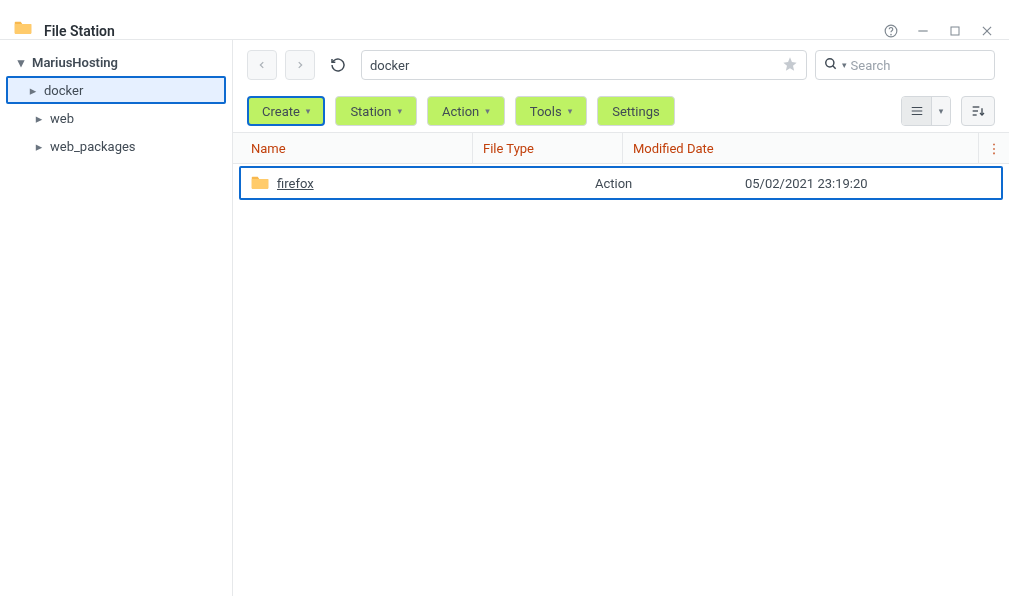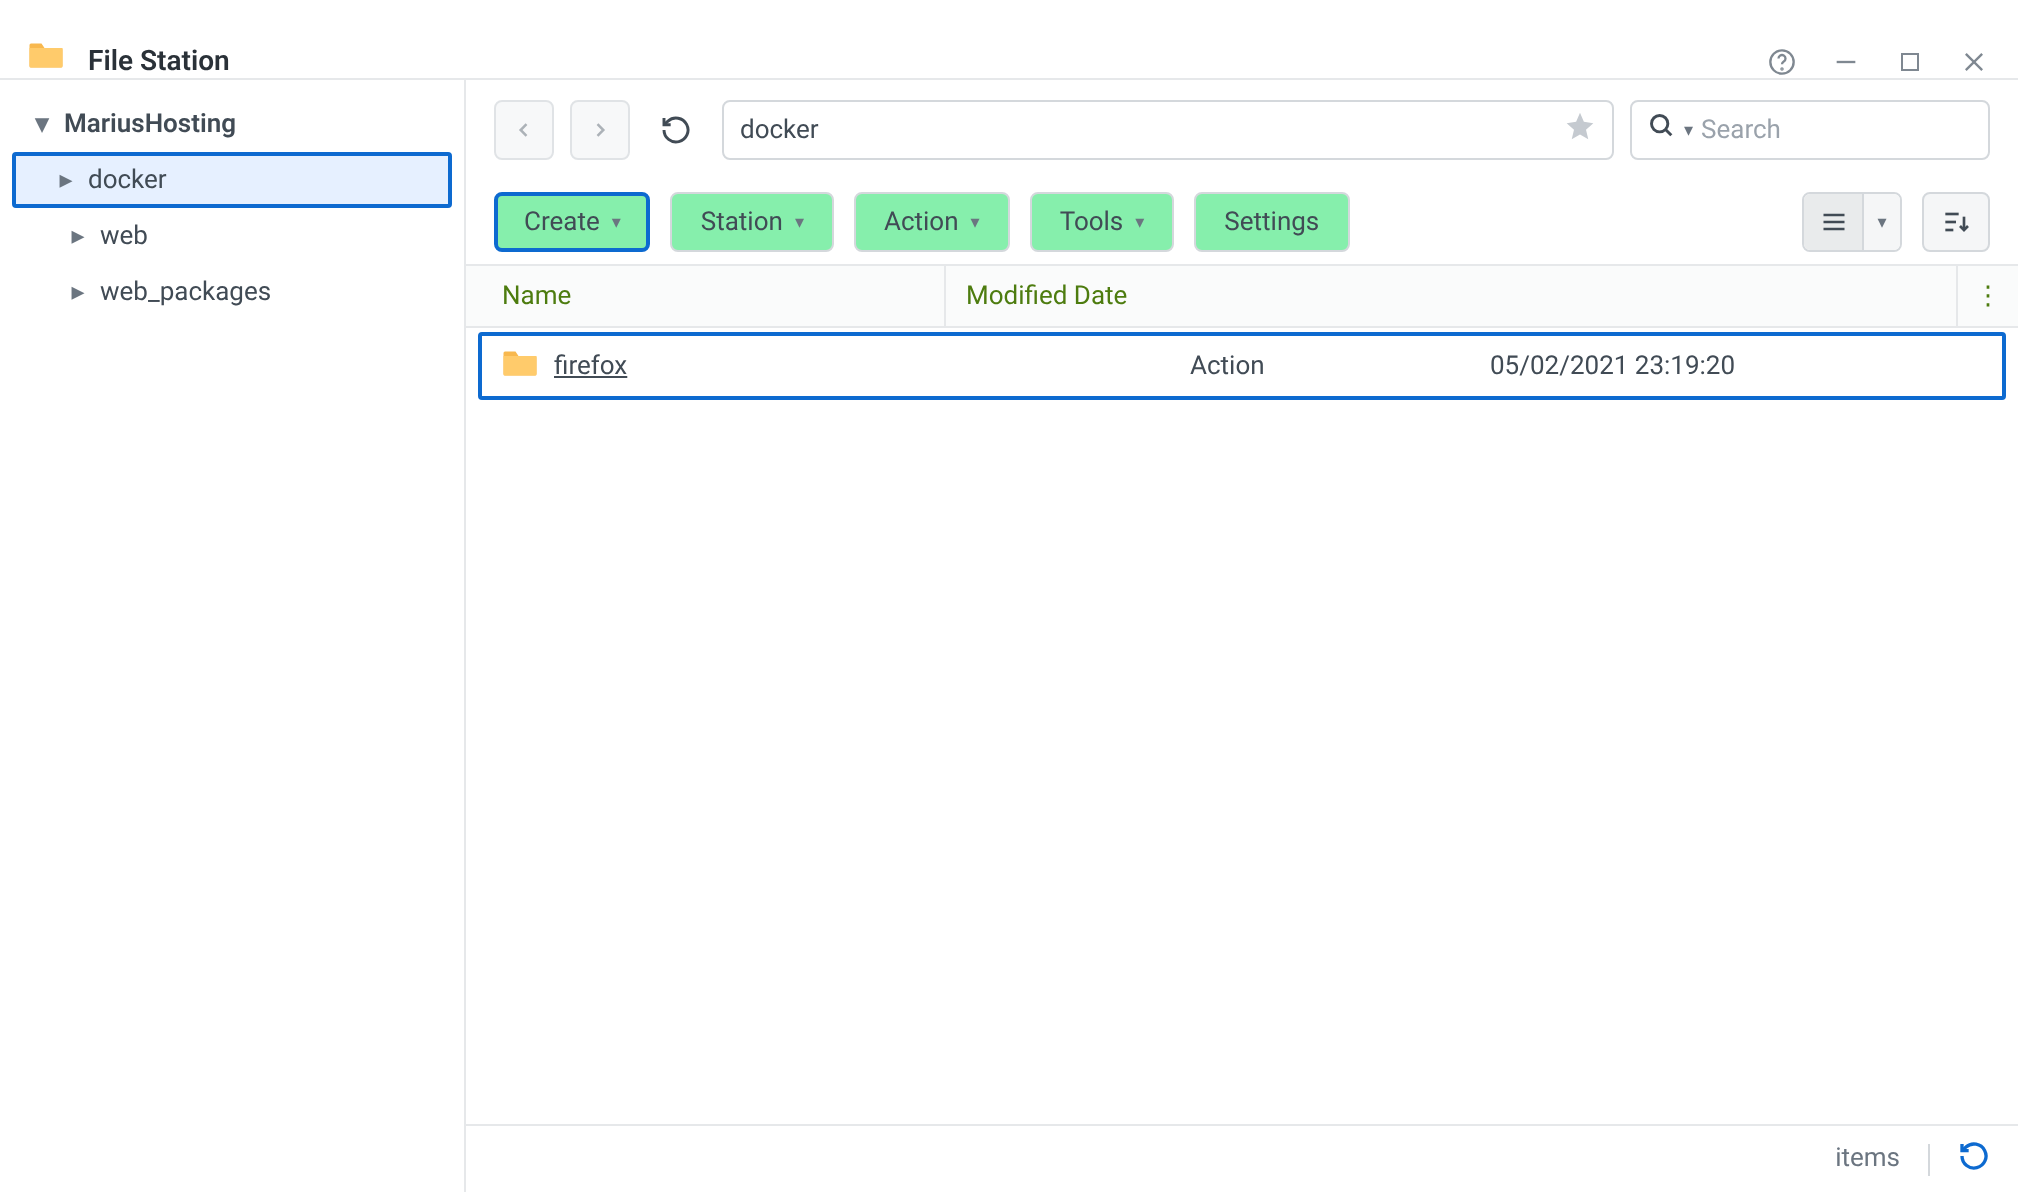--- a/index.html
+++ b/index.html
@@ -34,32 +34,32 @@
     .reload-btn { width: 30px; height: 30px; border: none; background: transparent; display: flex; align-items: center; justify-content: center; color: #414b55; cursor: pointer; }
     .path-input-wrap { flex: 1; height: 30px; border: 1px solid #d4d8dc; border-radius: 4px; display: flex; align-items: center; padding: 0 8px; background: #fff; }
     .path-input { flex: 1; border: none; outline: none; font-size: 13px; color: #414b55; background: transparent; }
     .star-icon { color: #c5cad0; cursor: pointer; }
     .search-wrap { width: 180px; height: 30px; border: 1px solid #d4d8dc; border-radius: 4px; display: flex; align-items: center; padding: 0 8px; background: #fff; gap: 4px; }
     .search-input { flex: 1; border: none; outline: none; font-size: 13px; color: #414b55; background: transparent; }
     .search-input::placeholder { color: #9aa2ab; }
     
     
     .toolbar2 { height: 42px; display: flex; align-items: center; padding: 0 14px; gap: 10px; }
-    .btn { height: 30px; padding: 0 14px; border: 1px solid #d4d8dc; background: #86efac; border-radius: 4px; display: flex; align-items: center; gap: 6px; color: #414b55; cursor: pointer; font-size: 13px; }
+    .btn { height: 30px; padding: 0 14px; border: 1px solid #d4d8dc; background: #bef264; border-radius: 4px; display: flex; align-items: center; gap: 6px; color: #414b55; cursor: pointer; font-size: 13px; }
     .btn.highlight { border: 2px solid #0d6ad0; padding: 0 13px; }
     .btn .caret { font-size: 9px; color: #6b7580; }
     .spacer { flex: 1; }
     .view-group { display: flex; height: 30px; border: 1px solid #d4d8dc; border-radius: 4px; overflow: hidden; }
     .view-btn { width: 30px; display: flex; align-items: center; justify-content: center; background: #f5f6f7; border-right: 1px solid #d4d8dc; cursor: pointer; color: #414b55; }
     .view-btn:last-child { border-right: none; width: 18px; }
     .view-btn.active { background: #e9ebec; }
     .sort-btn { width: 34px; height: 30px; border: 1px solid #d4d8dc; background: #f5f6f7; border-radius: 4px; display: flex; align-items: center; justify-content: center; cursor: pointer; color: #414b55; }
     
     
-    .thead { height: 32px; display: flex; align-items: center; border-top: 1px solid #e6e8ea; border-bottom: 1px solid #e6e8ea; background: #fafbfb; font-size: 13px; color: #4d7c0f; }
+    .thead { height: 32px; display: flex; align-items: center; border-top: 1px solid #e6e8ea; border-bottom: 1px solid #e6e8ea; background: #fafbfb; font-size: 13px; color: #c2410c; }
     .th { padding: 0 10px; border-right: 1px solid #e6e8ea; height: 100%; display: flex; align-items: center; }
     .col-name { width: 240px; padding-left: 18px; }
     .col-size { width: 110px; }
     .col-type { width: 150px; }
     .col-date { flex: 1; }
     .col-menu { width: 30px; border-right: none; justify-content: center; cursor: pointer; }
     
     
     .tbody { flex: 1; overflow: auto; }
     .row { height: 34px; display: flex; align-items: center; border: 2px solid #0d6ad0; margin: 2px 6px 0 6px; border-radius: 2px; }
@@ -208,41 +208,34 @@
             <line x1="4" y1="12" x2="12" y2="12"></line>
             <line x1="4" y1="18" x2="10" y2="18"></line>
             <polyline points="18 8 18 18"></polyline>
             <polyline points="15 15 18 18 21 15"></polyline>
           </svg>
         </button>
     </div>
 
     <div class="thead">
       <div class="th col-name">Name</div>
+      <div class="th col-type">File Type</div>
       <div class="th col-date">Modified Date</div>
       <div class="th col-menu">⋮</div>
     </div>
 
     <div class="tbody">
       <div class="row">
         <div class="td col-name">
           <span><svg class="folder-svg" viewBox="0 0 24 20">
                 <path d="M2 3 h7 l2 3 h11 a1 1 0 0 1 1 1 v11 a1 1 0 0 1 -1 1 h-20 a1 1 0 0 1 -1 -1 v-14 a1 1 0 0 1 1 -1 z" fill="#f8b84e"></path>
                 <path d="M1 6 h22 v12 a1 1 0 0 1 -1 1 h-20 a1 1 0 0 1 -1 -1 z" fill="#ffcb6b"></path>
               </svg></span>
           <span>firefox</span>
         </div>
         <div class="td col-size"></div>
         <div class="td col-type">Action</div>
         <div class="td col-date">05/02/2021 23:19:20</div>
       </div>
     </div>
 
-    <div class="statusbar">
-      <span>items</span>
-      <span class="divider"></span>
-      <span class="reload"><svg width="16" height="16" viewBox="0 0 24 24" fill="none" stroke="currentColor" stroke-width="2.5">
-            <path d="M3 12a9 9 0 1 0 3-6.7L3 8"></path>
-            <polyline points="3 3 3 8 8 8"></polyline>
-          </svg></span>
-    </div>
   </div>
 </div>
 
 </body></html>

